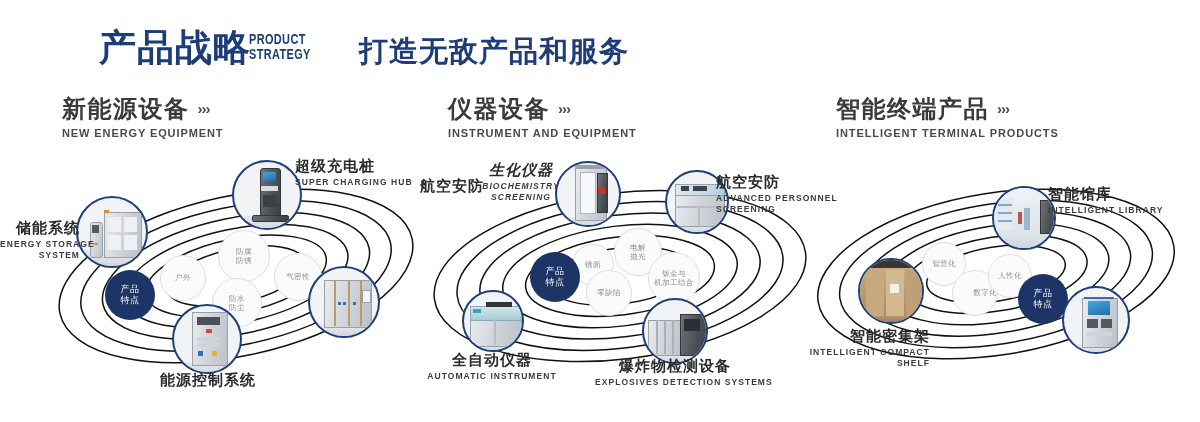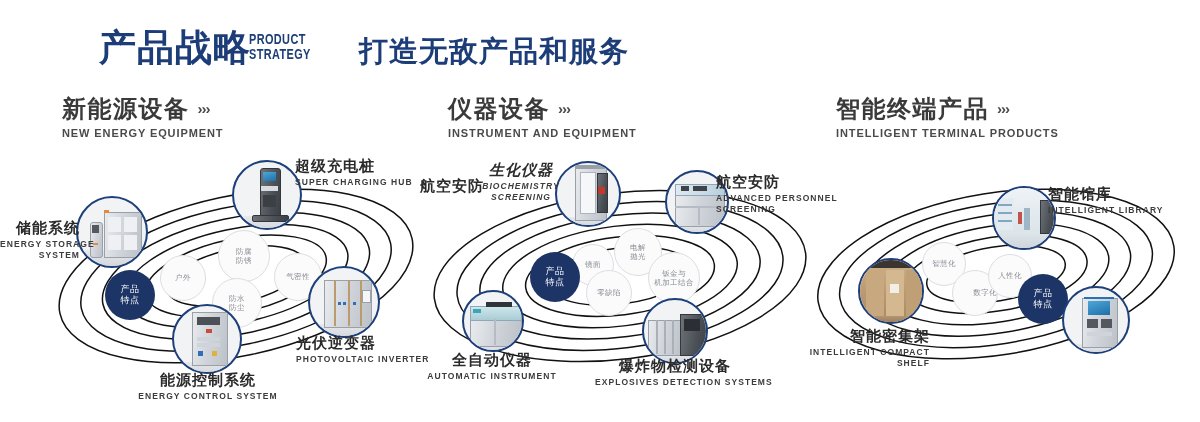--- a/index.html
+++ b/index.html
@@ -198,40 +198,35 @@
         <div class="cab" style="left:14px;top:12px;width:46px;height:46px;"></div>
         <div class="strip" style="left:24px;top:12px;width:2px;height:46px;background:#b99b6e;"></div>
         <div class="strip" style="left:38px;top:12px;width:2px;height:46px;background:#b99b6e;"></div>
         <div class="strip" style="left:50px;top:12px;width:2px;height:46px;background:#b99b6e;"></div>
         <div class="pnl lt" style="left:52px;top:22px;width:7px;height:11px;background:#f4f6f8;border:1px solid #9aa0a8;"></div>
         <div class="accent b" style="left:28px;top:34px;width:3px;height:3px;"></div>
         <div class="accent b" style="left:33px;top:34px;width:3px;height:3px;"></div>
         <div class="accent b" style="left:43px;top:34px;width:3px;height:3px;"></div>
       </div>
     </div>
-    <div class="lbl" style="left:256px;top:175px;width:150px;">
-      <div class="cn">光伏逆变器</div>
-      <div class="en">PHOTOVOLTAIC INVERTER</div>
-    </div>
 
     <div class="node" style="left:132px;top:146px;width:70px;height:70px;">
       <div class="photo">
         <div class="floor" style="left:0;top:56px;width:70px;height:14px;"></div>
         <div class="cab" style="left:18px;top:6px;width:34px;height:52px;"></div>
         <div class="pnl dk" style="left:23px;top:11px;width:23px;height:8px;background:#4c5158;"></div>
         <div class="accent" style="left:32px;top:23px;width:6px;height:4px;background:#c94b3a;"></div>
         <div class="strip" style="left:23px;top:31px;width:23px;height:4px;background:#cfd4da;"></div>
         <div class="strip" style="left:23px;top:37px;width:23px;height:4px;background:#cfd4da;"></div>
         <div class="accent b" style="left:24px;top:45px;width:5px;height:5px;"></div>
         <div class="accent" style="left:38px;top:45px;width:5px;height:5px;background:#e0b23c;"></div>
       </div>
     </div>
     <div class="lbl center" style="left:73px;top:212px;width:190px;">
       <div class="cn">能源控制系统</div>
-      <div class="en">ENERGY CONTROL SYSTEM</div>
     </div>
   </div>
 
   <div class="cluster" style="left:420px;top:158px;width:400px;height:230px;">
 
     <svg class="rings" width="400" height="230" viewBox="0 0 400 230">
       <g fill="none" stroke="#111111" stroke-width="1.5">
         <ellipse cx="200" cy="118" rx="72" ry="28" transform="rotate(-7 200 118)"></ellipse>
         <ellipse cx="200" cy="118" rx="95" ry="39" transform="rotate(-7 200 118)"></ellipse>
         <ellipse cx="200" cy="118" rx="118" ry="50" transform="rotate(-7 200 118)"></ellipse>

